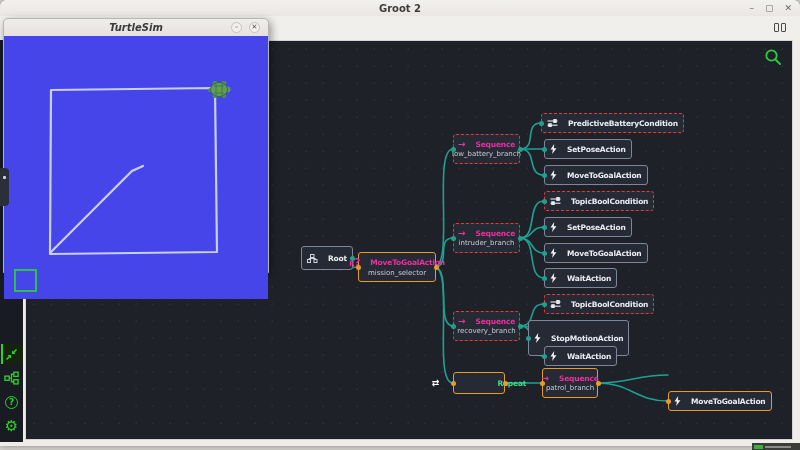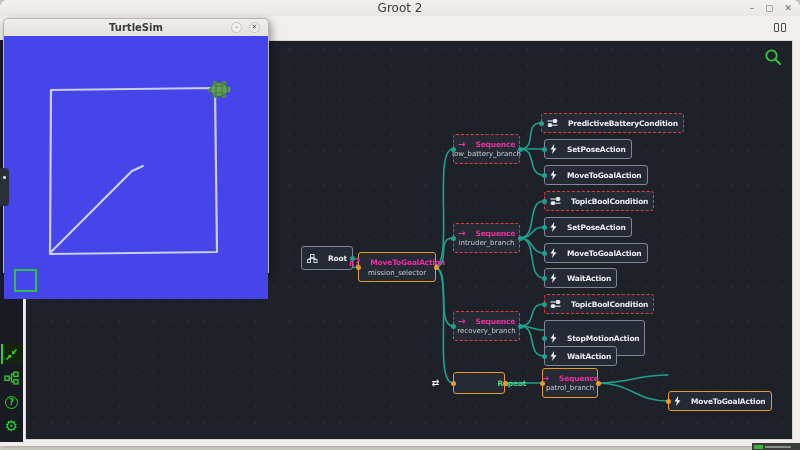--- a/index.html
+++ b/index.html
@@ -5,21 +5,21 @@
   * { margin:0; padding:0; box-sizing:border-box; }
   html,body { width:800px; height:450px; overflow:hidden;
     font-family:"DejaVu Sans","Liberation Sans",sans-serif; background:#d6d2cd; }
 
   
   .groot-window { position:absolute; left:0; top:0; width:800px; height:446px;
     background:#efecea; border-radius:7px 7px 0 0; box-shadow:0 0 6px rgba(0,0,0,.35); }
   .g-titlebar { position:absolute; left:0; top:0; right:0; height:16px;
     background:linear-gradient(#f3f1ef,#e9e6e3); border-radius:7px 7px 0 0;
     display:flex; align-items:center; justify-content:center; }
-  .g-title { font-size:12px; font-weight:normal; color:#3c3c3c; }
+  .g-title { font-size:10px; font-weight:bold; color:#3c3c3c; }
   .g-winbtns { position:absolute; right:8px; top:1px; display:flex; gap:11px; }
   .g-winbtns span { font-size:9px; color:#6a6a6a; cursor:default; line-height:14px; }
   .g-toolbar { position:absolute; left:0; top:16px; right:0; height:24px; background:#f1efec; }
   .panels-icon { position:absolute; right:14px; top:7px; display:flex; gap:2px; }
   .panels-icon i { display:block; width:5px; height:9px; border:1.2px solid #4a4a4a; border-radius:1px; }
 
   
   .g-sidebar { position:absolute; left:0; top:40px; width:23px; height:402px;
     background:#181b21; display:flex; flex-direction:column; justify-content:flex-end;
     align-items:center; padding-bottom:6px; gap:4px; }
@@ -60,21 +60,21 @@
   
   .pl::before, .pr::after { content:""; position:absolute; width:5px; height:5px;
     border-radius:50%; background:#22a08e; top:50%; margin-top:-2.5px; }
   .pl::before { left:-3.5px; }
   .pr::after  { right:-3.5px; }
   .orange.pl::before, .orange.pr::after { background:#e89b2b; }
 
   
   .turtlesim { position:absolute; left:3px; top:18px; width:266px; height:255px;
     border:1px solid #b9b5b1; border-radius:5px 5px 0 0; box-shadow:2px 3px 8px rgba(0,0,0,.4);
-    background:#e9e7e4; z-index:20; }
+    background:#e9e7e4; z-index:20;font-style:italic; }
   .t-titlebar { height:17px; display:flex; align-items:center; justify-content:center;
     background:linear-gradient(#f0eeec,#e4e1de); border-radius:5px 5px 0 0; position:relative; }
   .t-title { font-size:10px; font-weight:bold; color:#3a3a3a; }
   .t-btn { position:absolute; top:3px; width:11px; height:11px; border-radius:50%;
     background:#f2f0ee; border:1px solid #c6c2be; color:#555; font-size:7px; line-height:9px;
     text-align:center; cursor:pointer; }
   .t-min { right:26px; } .t-close { right:8px; }
   .t-canvas { position:absolute; left:0; top:17px; width:264px; height:263px; background:#4545ea; }
 
   
@@ -312,21 +312,21 @@
                 <rect x="6.8" y="0.6" width="2.4" height="2.8" fill="#e8eaf0"></rect>
             <line x1="0.5" y1="6.2" x2="10.5" y2="6.2"></line>
                 <rect x="1.8" y="4.8" width="2.4" height="2.8" fill="#e8eaf0"></rect>
               </g>
             </svg>
         </span>
         <span class="ntitle">TopicBoolCondition</span>
       </div>
     </div>
 
-    <div class="node pl" style="left:518px;top:279px;height:36px">
+    <div class="node pl" style="left:502px;top:279px;height:36px">
       <div class="nrow">
         <span class="icon">
           <svg width="7" height="10" viewBox="0 0 7 10">
               <polygon points="4.2,0 0.5,5.6 2.9,5.6 2.1,10 6.5,4.2 3.8,4.2" fill="#f0f2f6"></polygon>
             </svg>
         </span>
         <span class="ntitle">StopMotionAction</span>
       </div>
     </div>
 

